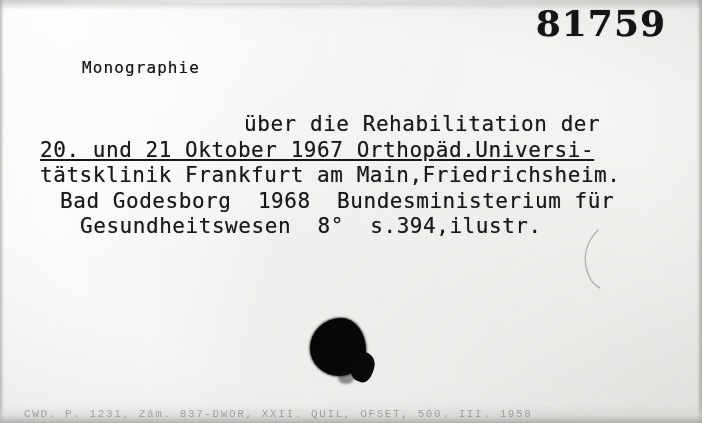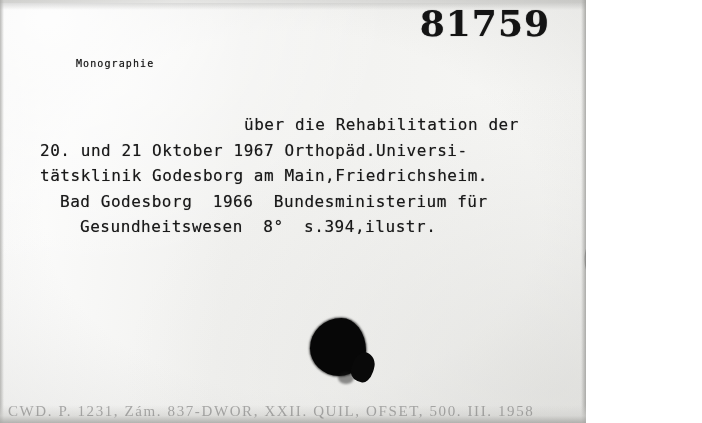--- a/index.html
+++ b/index.html
@@ -5,21 +5,21 @@
   html, body {
     margin: 0;
     padding: 0;
     background: #ffffff;
   }
   body {
     font-family: "DejaVu Sans Mono", monospace;
   }
   .card {
     position: relative;
-    width: 586px;
+    width: 702px;
     height: 423px;
     overflow: hidden;
     background: #f2f2f0;
     background-image:
       linear-gradient(95deg, rgba(255,255,255,0.85) 0%, rgba(240,240,238,0.6) 40%, rgba(248,248,246,0.9) 100%);
   }
   
   .grain {
     position: absolute;
     inset: 0;
@@ -62,46 +62,46 @@
     font-family: "DejaVu Serif", serif;
     font-weight: bold;
     font-size: 36px;
     letter-spacing: 1px;
     color: #141414;
     text-shadow: 0 0 1px rgba(0,0,0,0.55);
   }
 
   .line-monographie {
     position: absolute;
-    left: 76px;
+    left: 82px;
     top: 58px;
-    font-size: 10px;
+    font-size: 16px;
     letter-spacing: 1.1px;
     white-space: pre;
     color: #171717;
     text-shadow: 0 0 0.7px rgba(0,0,0,0.55);
   }
 
   .body-block {
     position: absolute;
     left: 40px;
     top: 112px;
     width: 630px;
-    font-size: 16px;
+    font-size: 21px;
     line-height: 25.5px;
     letter-spacing: 0.55px;
     color: #191919;
     text-shadow: 0 0 0.7px rgba(0,0,0,0.5);
   }
   .body-block div {
     white-space: pre;
   }
   .ln-1 { padding-left: 204px; }
   .ln-2 { padding-left: 0px; }
-  .ln-3 { padding-left: 0px; }
+  .ln-3 { padding-left: 0px; text-decoration: underline; }
   .ln-4 { padding-left: 0px; }
   .ln-5 { padding-left: 20px; }
   .ln-6 { padding-left: 0px; margin-left: 40px; }
 
   
   .ink-blot {
     position: absolute;
     left: 310px;
     top: 318px;
     width: 56px;
@@ -138,24 +138,24 @@
     top: 228px;
     width: 30px;
     height: 62px;
     pointer-events: none;
     opacity: 0.35;
   }
 
   
   .bottom-faint {
     position: absolute;
-    left: 8px;
+    left: 24px;
     bottom: 3px;
-    font-family: Liberation Serif, serif;
-    font-size: 15px;
+    font-family: Liberation Mono, monospace;
+    font-size: 11px;
     letter-spacing: 1.6px;
     color: rgba(85,85,85,0.45);
     white-space: pre;
     transform: scaleY(0.92);
   }
 
   .scan-shadow {
     position: absolute;
     left: 0; right: 0; top: 0;
     height: 10px;
@@ -174,22 +174,22 @@
   <div class="edge-right"></div>
   <div class="edge-bottom"></div>
 
   <div class="catalog-number">81759</div>
 
   <div class="line-monographie">Monographie</div>
 
   <div class="body-block">
     <div class="ln-1">über die Rehabilitation der</div>
     <div class="ln-3">20. und 21 Oktober 1967 Orthopäd.Universi-</div>
-    <div class="ln-4">tätsklinik Godesborg am Main,Friedrichsheim.</div>
-    <div class="ln-5">Bad Godesborg  1966  Bundesministerium für</div>
+    <div class="ln-4">tätsklinik Frankfurt am Main,Friedrichsheim.</div>
+    <div class="ln-5">Bad Godesborg  1968  Bundesministerium für</div>
     <div class="ln-6">Gesundheitswesen  8°  s.394,ilustr.</div>
   </div>
 
   <svg class="pen-stroke" viewBox="0 0 30 62" aria-hidden="true">
     <path d="M22 2 C 10 14, 6 30, 12 46 C 15 54, 20 58, 24 60" fill="none" stroke="#4a4a4a" stroke-width="1.4" stroke-linecap="round"></path>
   </svg>
 
   <div class="ink-blot"></div>
   <div class="ink-tail"></div>
   <div class="ink-smudge"></div>

